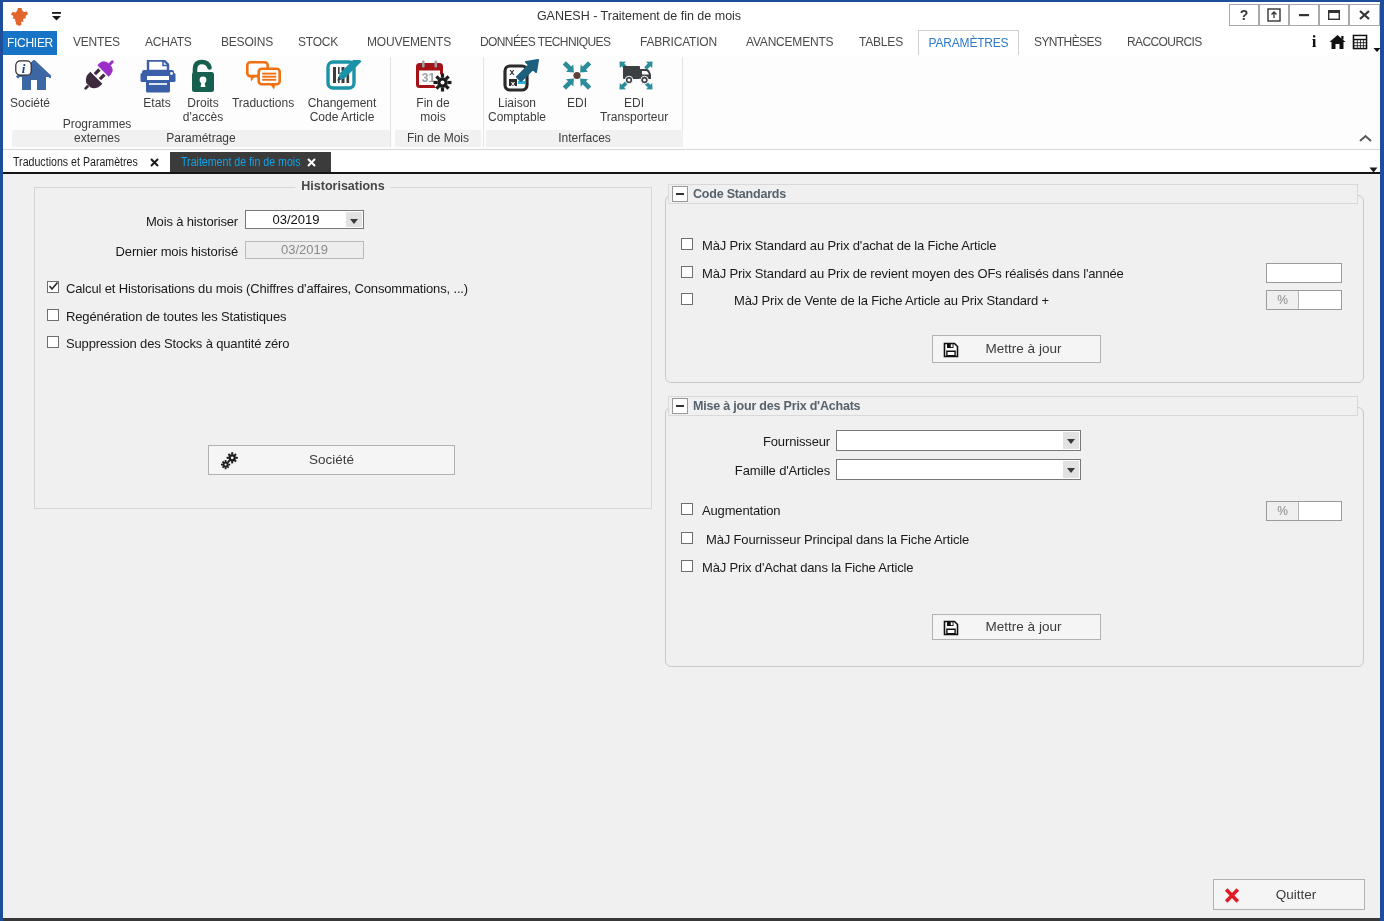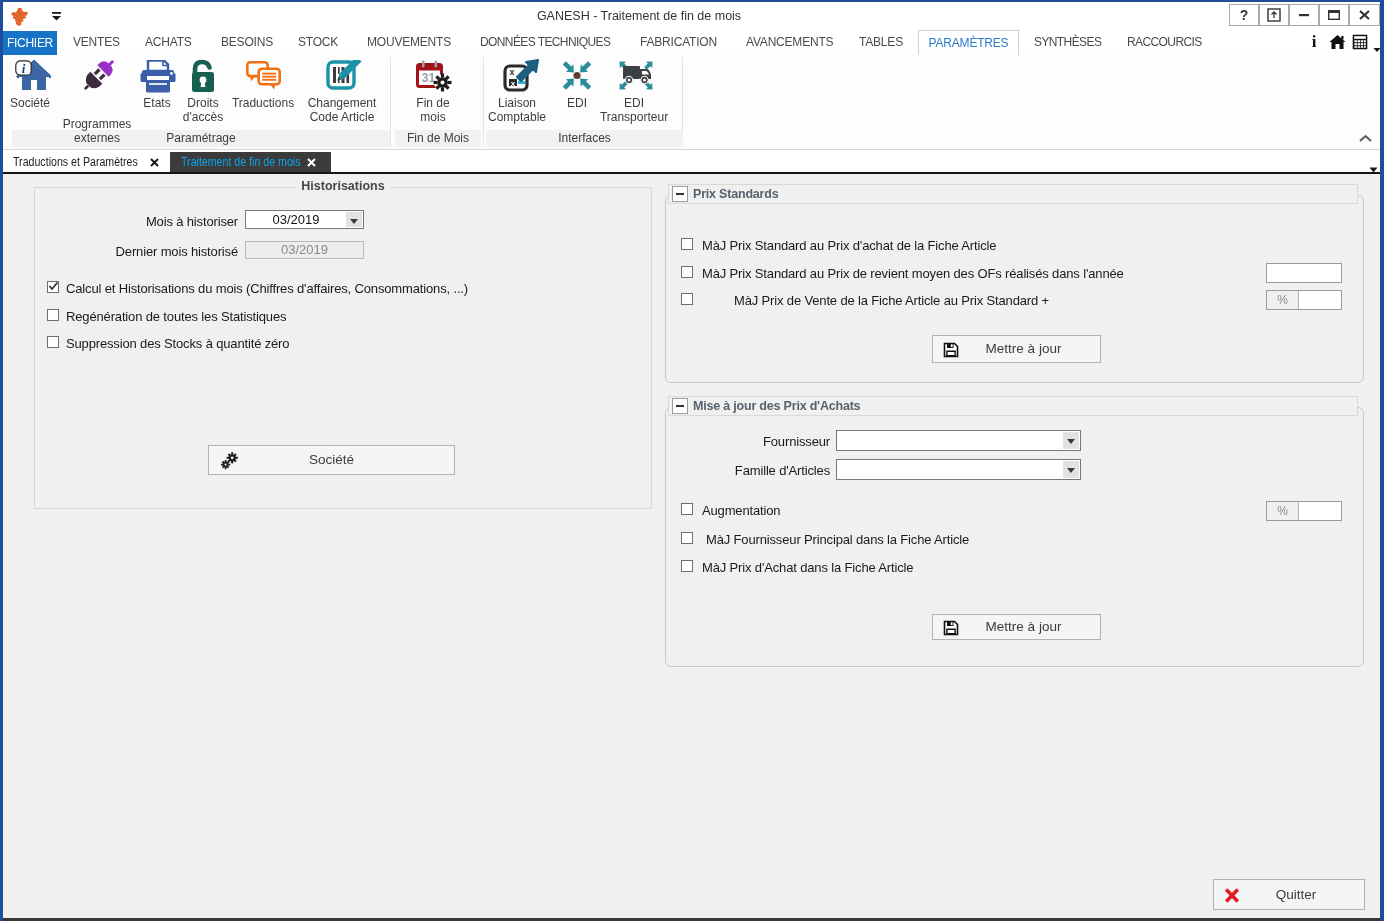--- a/index.html
+++ b/index.html
@@ -359,21 +359,21 @@
               </g>
               <circle r="1.1" fill="#f5f5f5"></circle>
             </g>
         </g>
       </svg>
     </div>
 
     <div class="rpanel" style="top:21px;height:188px;"></div>
     <div class="rhead" style="top:10px;"></div>
     <div class="minus" style="left:669px;top:12px;"></div>
-    <div class="htitle" style="left:690px;top:13px;">Prix Standards</div>
+    <div class="htitle" style="left:690px;top:13px;">Code Standards</div>
     <div class="cb" style="left:678px;top:64px;"></div>
     <div class="lbl" style="left:699px;top:64px;">MàJ Prix Standard au Prix d'achat de la Fiche Article</div>
     <div class="cb" style="left:678px;top:92px;"></div>
     <div class="lbl" style="left:699px;top:92px;">MàJ Prix Standard au Prix de revient moyen des OFs réalisés dans l'année</div>
     <div class="inp" style="left:1263px;top:89px;width:76px;height:20px;"></div>
     <div class="cb" style="left:678px;top:119px;"></div>
     <div class="lbl" style="left:699px;top:119px;margin-left:32px;">MàJ Prix de Vente de la Fiche Article au Prix Standard +</div>
     <div class="pctgrp" style="left:1263px;top:116px;">
         <div class="p">%</div>
       </div>

